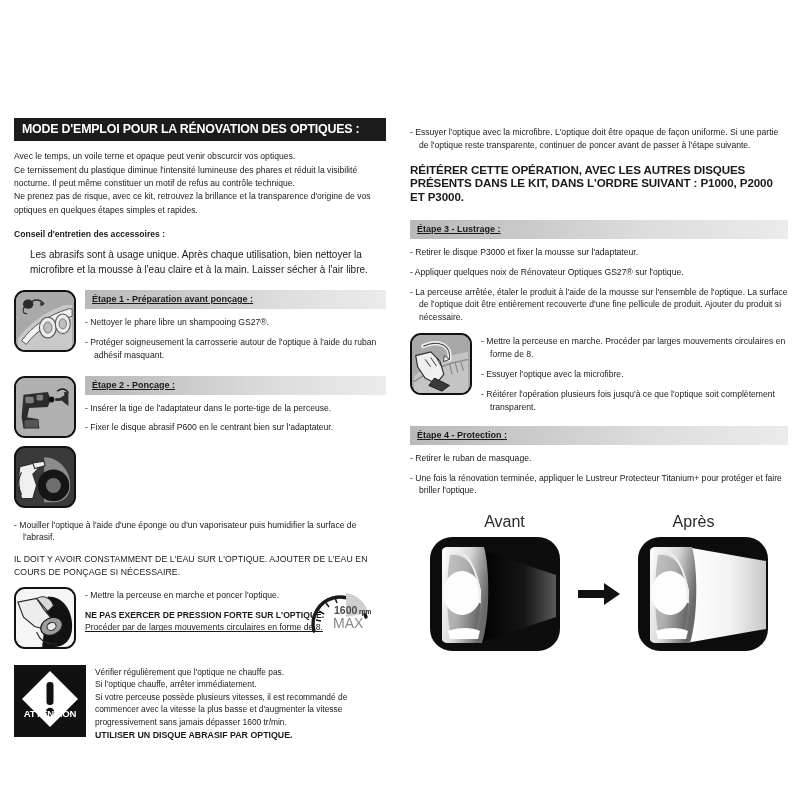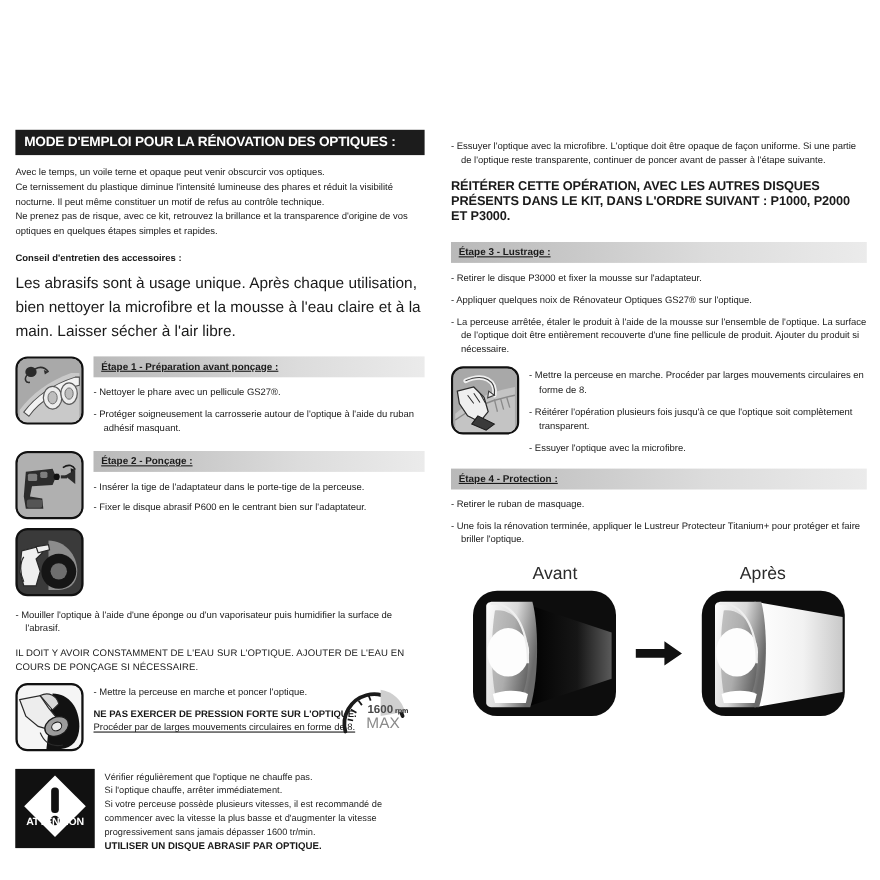--- a/index.html
+++ b/index.html
@@ -26,21 +26,21 @@
     padding: 4px 8px 5px 8px;
     display: inline-block;
     width: 100%;
     line-height: 1.15;
   }
 
   .intro { font-size: 8.6px; line-height: 1.55; margin-top: 9px; }
   .intro p { margin: 0; }
 
   .subhead { font-size: 8.6px; font-weight: bold; margin-top: 12px; }
-  .body-sm { font-size: 14px; line-height: 1.55; margin-top: 8px; }
+  .body-sm { font-size: 10px; line-height: 1.55; margin-top: 8px; margin-left: 16px; }
 
   
   .step-banner {
     background: linear-gradient(to right, #b9b9b9 0%, #c9c9c9 30%, #dcdcdc 62%, #ebebeb 100%);
     padding: 4px 7px 5px 7px;
     font-size: 9px;
     font-weight: bold;
   }
   .step-banner span { text-decoration: underline; }
 
@@ -126,21 +126,21 @@
             <ellipse cx="50" cy="34" rx="8" ry="10.5" fill="#ededed" stroke="#5a5a5a" stroke-width="1.2"></ellipse>
             <ellipse cx="50" cy="34" rx="4" ry="5.5" fill="#bdbdbd" stroke="#5a5a5a" stroke-width="0.8"></ellipse>
             <ellipse cx="13" cy="13" rx="5.5" ry="5" fill="#2a2a2a"></ellipse>
             <path d="M17 10 C23 7 27 9 30 13" stroke="#2e2e2e" stroke-width="1.6" fill="none"></path>
             <path d="M30 13 l-4.5 -2 l1 4.5 z" fill="#2e2e2e"></path>
             <path d="M9 16 C6 20 8 24 12 23" stroke="#2e2e2e" stroke-width="1.4" fill="none"></path>
           </svg>
         </div>
         <div class="row-content">
           <div class="step-banner"><span>Étape 1 - Préparation avant ponçage :</span></div>
-          <div class="bullet">- Nettoyer le phare avec un pellicule GS27®.</div>
+          <div class="bullet">- Nettoyer le phare libre un shampooing GS27®.</div>
           <div class="bullet">- Protéger soigneusement la carrosserie autour de l'optique à l'aide du ruban adhésif masquant.</div>
         </div>
       </div>
 
       
       <div class="row" style="margin-top:14px;">
         <div class="icon-box">
           <svg viewBox="0 0 62 62">
             <rect width="62" height="62" fill="#b0b0b0"></rect>
             <path d="M8 18 L34 15 L36 20 L40 20 L40 26 L36 26 L34 31 L14 32 L12 42 L24 44 L25 54 L8 54 L6 42 Z" fill="#2c2c2c"></path>
@@ -257,22 +257,22 @@
             <path d="M12 12 C30 4 42 12 40 26" stroke="#efefef" stroke-width="4.4" fill="none" stroke-linecap="round"></path>
             <path d="M12 12 C30 4 42 12 40 26" stroke="#3a3a3a" stroke-width="1.1" fill="none"></path>
             <path d="M40 26 l-5.5 -4 l-1 6.5 z" fill="#efefef" stroke="#3a3a3a" stroke-width="1"></path>
             <path d="M4 22 L20 18 L30 28 L34 42 L26 52 L14 46 L6 34 Z" fill="#efefef" stroke="#2a2a2a" stroke-width="1.2"></path>
             <path d="M14 26 l6 8 M20 24 l6 9 M26 24 l5 9" stroke="#2a2a2a" stroke-width="1"></path>
             <path d="M24 46 L40 54 L32 60 L18 54 Z" fill="#3a3a3a" stroke="#1a1a1a" stroke-width="1"></path>
           </svg>
         </div>
         <div class="row-content">
           <div class="bullet" style="margin-top:2px;">- Mettre la perceuse en marche. Procéder par larges mouvements circulaires en forme de 8.</div>
+          <div class="bullet">- Essuyer l'optique avec la microfibre.</div>
           <div class="bullet">- Réitérer l'opération plusieurs fois jusqu'à ce que l'optique soit complètement transparent.</div>
-          <div class="bullet">- Essuyer l'optique avec la microfibre.</div>
         </div>
       </div>
 
       <div class="step-banner" style="margin-top:12px;"><span>Étape 4 - Protection :</span></div>
       <div class="bullet">- Retirer le ruban de masquage.</div>
       <div class="bullet">- Une fois la rénovation terminée, appliquer le Lustreur Protecteur Titanium+ pour protéger et faire briller l'optique.</div>
 
       <div class="beforeafter">
         <div class="ba-labels">
           <div>Avant</div>

